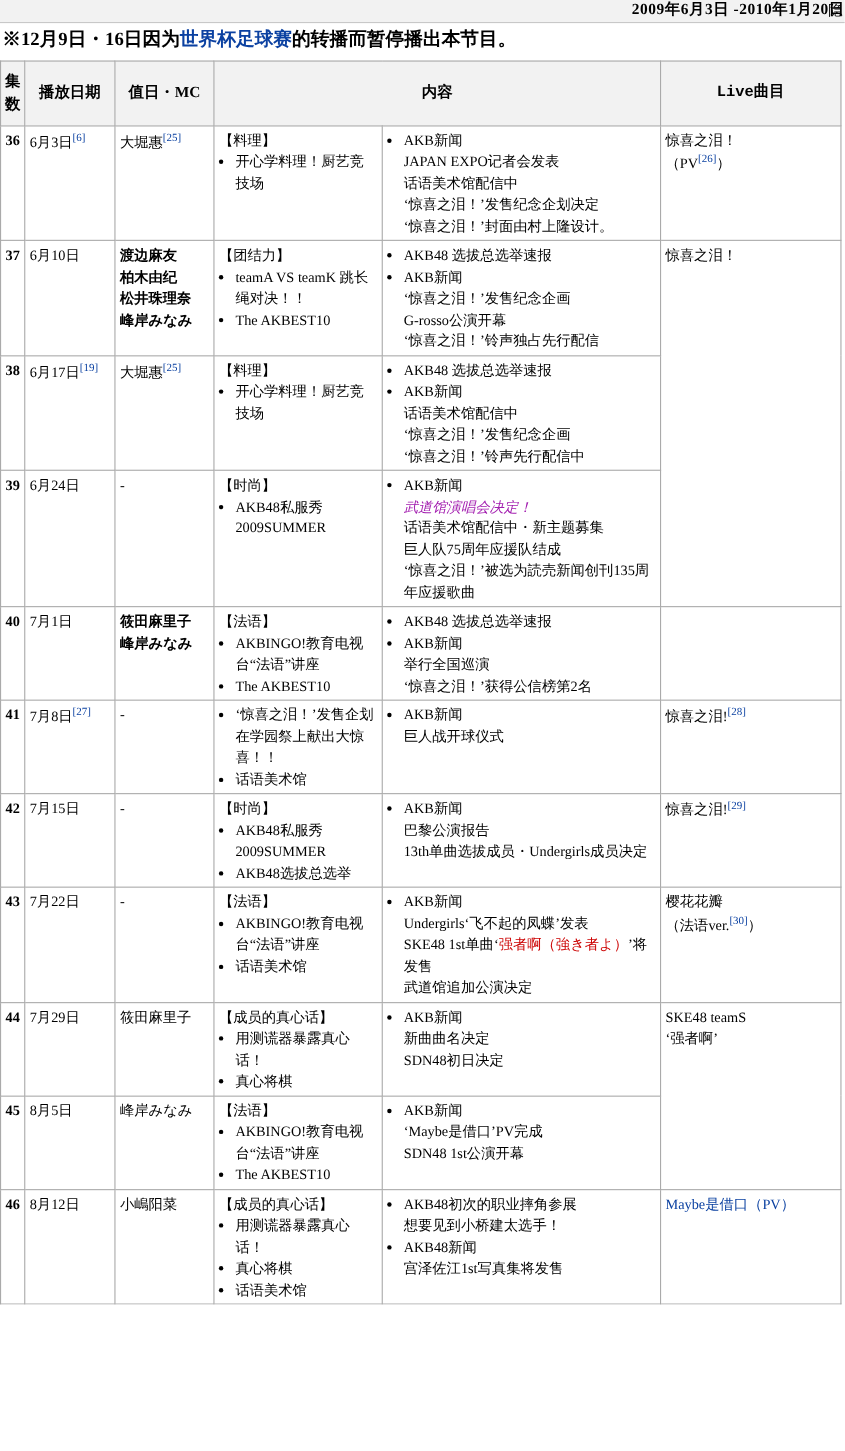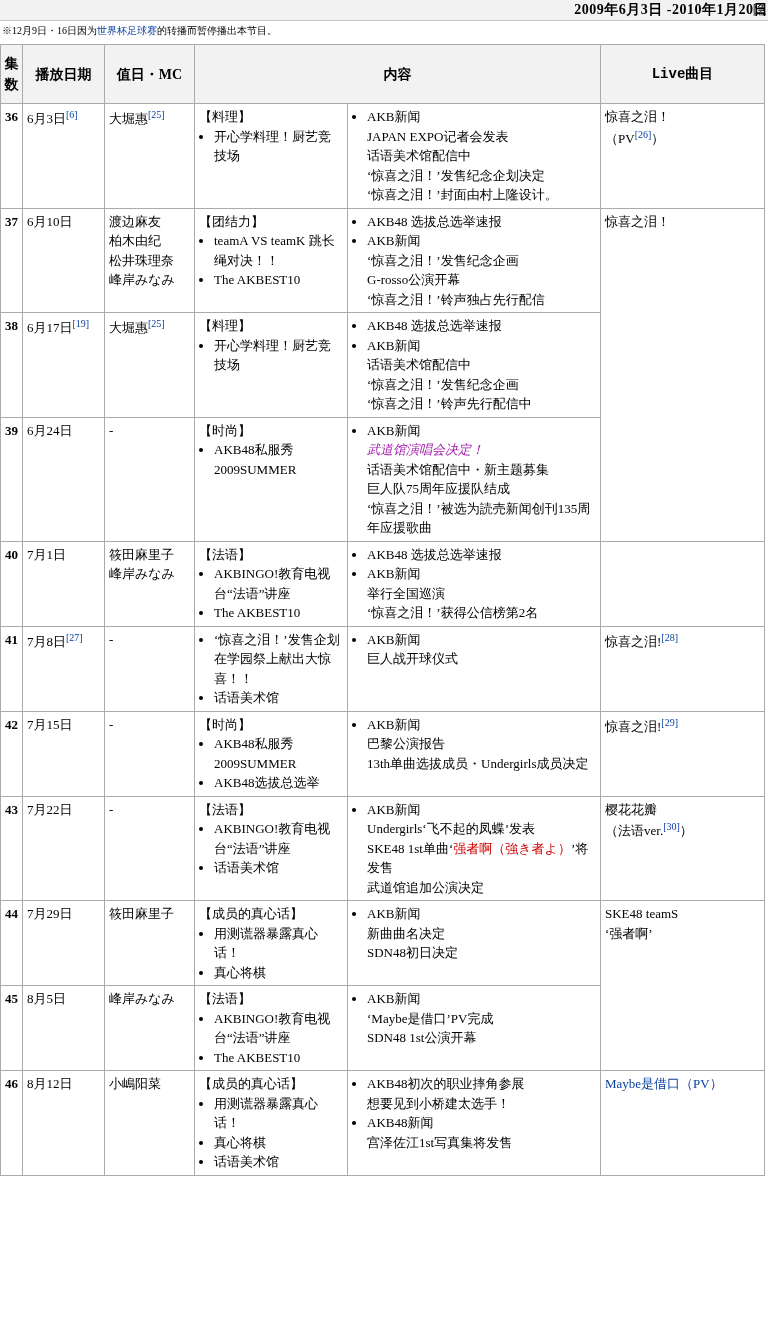--- a/index.html
+++ b/index.html
@@ -40,22 +40,22 @@
     color: #000;
   }
   
   .note {
     padding: 5px 2px 3px 2px;
     font-size: 13.5px;
     line-height: 1.5;
   }
   .note-bold {
     padding: 2px 2px 6px 2px;
-    font-weight: normal;
-    font-size: 10px;
+    font-weight: bold;
+    font-size: 17px;
     line-height: 1.5;
   }
   .lnk { color: #0b41a1; }
   
   table.ep {
     border-collapse: collapse;
     width: 652px;
     table-layout: fixed;
   }
   table.ep th, table.ep td {
@@ -105,21 +105,21 @@
     padding: 0 0 0 15px;
     list-style: disc;
   }
   ul.items li {
     margin: 0;
     padding: 0;
   }
   ul.items li .sub {
     display: block;
   }
-  .plain-line { display: block; }
+  .plain-line { display: block; font-weight: bold; }
   .hdr-live { font-family: Liberation Mono, monospace; font-weight: bold; }
   .red { color: #cc0000; }
   .green { color: #a21caf; font-style: italic; }
 </style>
 </head>
 <body>
 
 <div class="page">
 
   <div class="header-bar">

